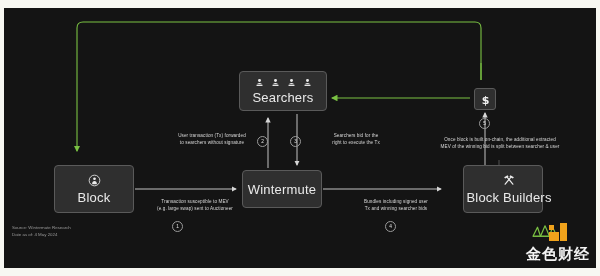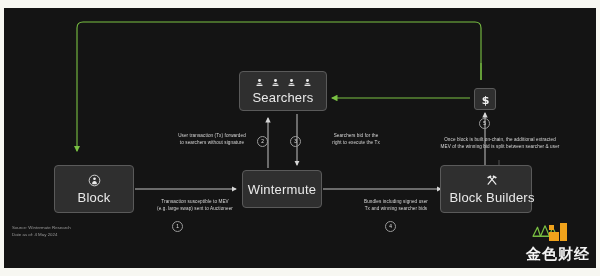--- a/index.html
+++ b/index.html
@@ -40,21 +40,21 @@
   }
   .node-label {
     font-size: 13px;
     letter-spacing: .2px;
     color: #eaeaea;
     white-space: nowrap;
   }
   .node .ico { display:flex; align-items:center; justify-content:center; margin-bottom: 3px; }
   #node-user   { left: 50px;  top: 157px; width: 80px; height: 48px; }
   #node-auct   { left: 238px; top: 162px; width: 80px; height: 38px; }
-  #node-build  { left: 436px; top: 157px; width: 92px; height: 48px; padding-left: 12px; }
+  #node-build  { left: 459px; top: 157px; width: 80px; height: 48px; padding-left: 12px; }
   #node-search { left: 235px; top: 63px;  width: 88px; height: 40px; }
   #node-dollar {
     left: 470px; top: 80px; width: 22px; height: 22px;
     border-radius: 3px;
   }
   .searcher-row { display: flex; gap: 7px; margin-bottom: 3px; }
   .caption {
     position: absolute;
     color: #d8d8d8;
     font-size: 4.6px;

